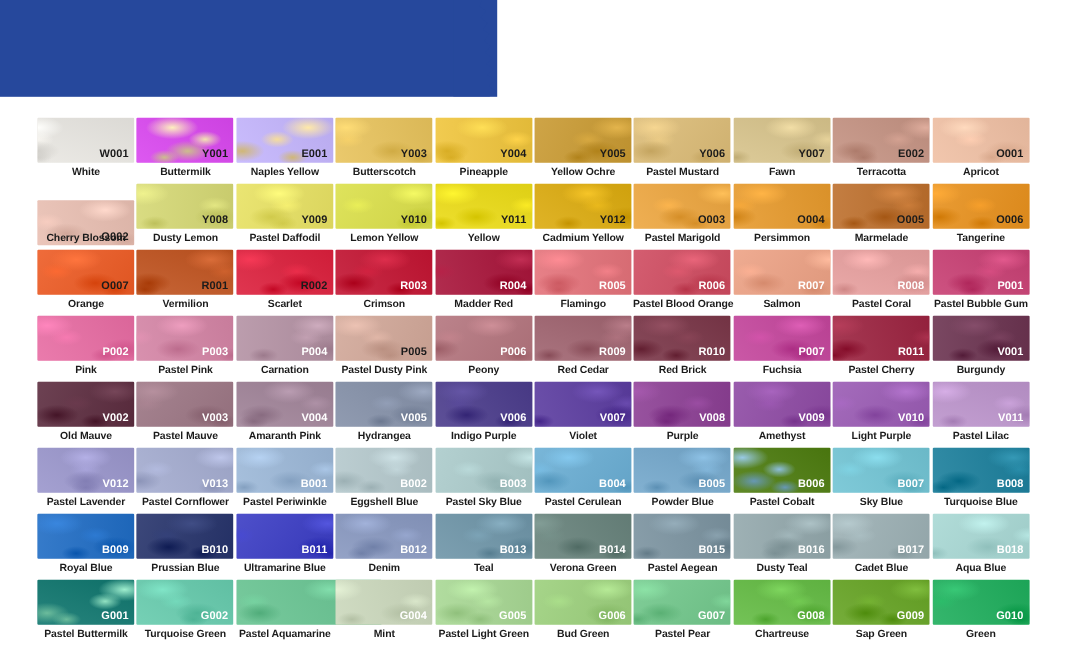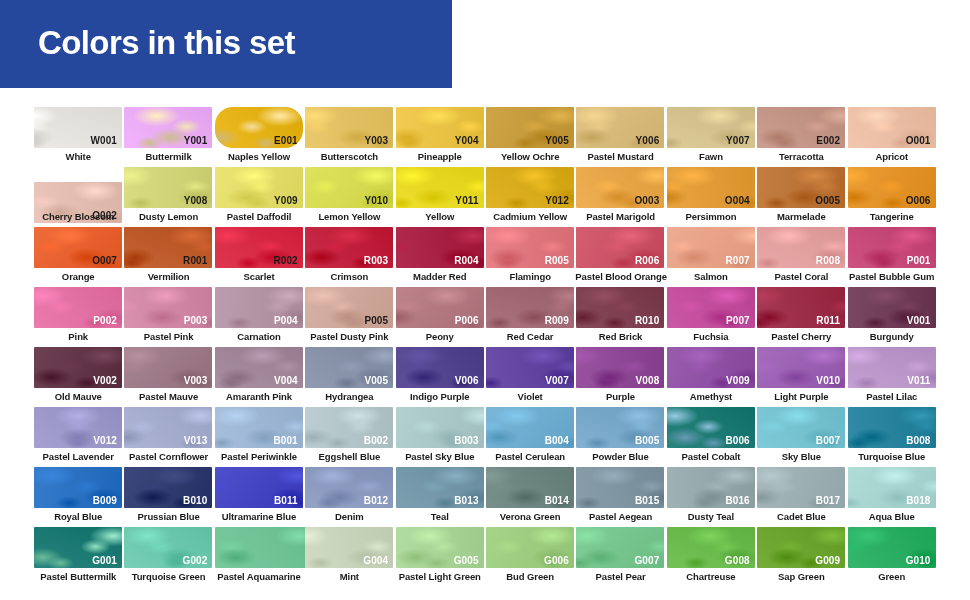--- a/index.html
+++ b/index.html
@@ -93,43 +93,42 @@
     color: #1b1b1b;
     line-height: 13px;
     white-space: nowrap;
     letter-spacing: -0.1px;
   }
 </style>
 </head>
 <body>
 
 <div id="header-banner">
-  <div id="header-title">Colors in this set</div>
   <svg class="banner-edge" viewBox="0 0 40 88" preserveAspectRatio="none">
     <path d="M0,0 L26,0 L24,6 L30,10 L25,16 L31,21 L27,27 L33,31 L28,37 L34,42 L29,48 L36,53 L30,58 L37,63 L31,68 L38,73 L32,78 L39,83 L33,88 L0,88 Z" fill="#26489c"></path>
   </svg>
 </div>
 
 <div id="swatch-grid">
     <div class="swatch-cell">
       <div class="swatch-chip" style="background: rgb(233, 231, 226);">
         <div class="tex" style="background: radial-gradient(34px 15px at 0% 22%, rgb(255, 255, 252) 0%, rgba(255, 255, 255, 0) 70%), radial-gradient(28px 13px at 0% 74%, rgb(209, 207, 202) 0%, rgba(255, 255, 255, 0) 72%), radial-gradient(22px 11px at 0% 48%, rgb(247, 245, 240) 0%, rgba(255, 255, 255, 0) 68%), radial-gradient(18px 9px at 0% 88%, rgb(209, 207, 202) 0%, rgba(255, 255, 255, 0) 74%), linear-gradient(20deg, rgba(255, 255, 255, 0.1) 0%, rgba(0, 0, 0, 0.06) 100%);"></div>
         <span class="swatch-code" style="color: rgb(27, 27, 27);">W001</span>
       </div>
       <div class="swatch-name">White</div>
     </div>
     <div class="swatch-cell">
-      <div class="swatch-chip" style="background: #f0abfc;">
+      <div class="swatch-chip" style="background: #d946ef;">
         <div class="tex" style="background: radial-gradient(34px 15px at 37% 22%, rgb(254, 240, 190) 0%, rgba(255, 255, 255, 0) 70%), radial-gradient(28px 13px at 53% 74%, rgb(204, 190, 140) 0%, rgba(255, 255, 255, 0) 72%), radial-gradient(22px 11px at 71% 48%, rgb(242, 228, 178) 0%, rgba(255, 255, 255, 0) 68%), radial-gradient(18px 9px at 29% 88%, rgb(204, 190, 140) 0%, rgba(255, 255, 255, 0) 74%), linear-gradient(38deg, rgba(255, 255, 255, 0.1) 0%, rgba(0, 0, 0, 0.06) 100%);"></div>
         <span class="swatch-code" style="color: rgb(27, 27, 27);">Y001</span>
       </div>
       <div class="swatch-name">Buttermilk</div>
     </div>
     <div class="swatch-cell">
-      <div class="swatch-chip" style="background: #eab308; border-radius: 18px;">
+      <div class="swatch-chip" style="background: #c4b5fd;">
         <div class="tex" style="background: radial-gradient(34px 15px at 74% 22%, rgb(255, 233, 168) 0%, rgba(255, 255, 255, 0) 70%), radial-gradient(28px 13px at 6% 74%, rgb(208, 183, 118) 0%, rgba(255, 255, 255, 0) 72%), radial-gradient(22px 11px at 42% 48%, rgb(246, 221, 156) 0%, rgba(255, 255, 255, 0) 68%), radial-gradient(18px 9px at 58% 88%, rgb(208, 183, 118) 0%, rgba(255, 255, 255, 0) 74%), linear-gradient(56deg, rgba(255, 255, 255, 0.1) 0%, rgba(0, 0, 0, 0.06) 100%);"></div>
         <span class="swatch-code" style="color: rgb(27, 27, 27);">E001</span>
       </div>
       <div class="swatch-name">Naples Yellow</div>
     </div>
     <div class="swatch-cell">
       <div class="swatch-chip" style="background: rgb(232, 195, 92);">
         <div class="tex" style="background: radial-gradient(34px 15px at 11% 22%, rgb(255, 221, 118) 0%, rgba(255, 255, 255, 0) 70%), radial-gradient(28px 13px at 59% 74%, rgb(208, 171, 68) 0%, rgba(255, 255, 255, 0) 72%), radial-gradient(22px 11px at 13% 48%, rgb(246, 209, 106) 0%, rgba(255, 255, 255, 0) 68%), radial-gradient(18px 9px at 87% 88%, rgb(208, 171, 68) 0%, rgba(255, 255, 255, 0) 74%), linear-gradient(74deg, rgba(255, 255, 255, 0.1) 0%, rgba(0, 0, 0, 0.06) 100%);"></div>
         <span class="swatch-code" style="color: rgb(27, 27, 27);">Y003</span>
       </div>
@@ -500,21 +499,21 @@
       <div class="swatch-name">Pastel Cerulean</div>
     </div>
     <div class="swatch-cell">
       <div class="swatch-chip" style="background: rgb(116, 168, 204);">
         <div class="tex" style="background: radial-gradient(34px 15px at 72% 22%, rgb(142, 194, 230) 0%, rgba(255, 255, 255, 0) 70%), radial-gradient(28px 13px at 68% 74%, rgb(92, 144, 180) 0%, rgba(255, 255, 255, 0) 72%), radial-gradient(22px 11px at 76% 48%, rgb(130, 182, 218) 0%, rgba(255, 255, 255, 0) 68%), radial-gradient(18px 9px at 24% 88%, rgb(92, 144, 180) 0%, rgba(255, 255, 255, 0) 74%), linear-gradient(20deg, rgba(255, 255, 255, 0.1) 0%, rgba(0, 0, 0, 0.06) 100%);"></div>
         <span class="swatch-code" style="color: rgb(255, 255, 255);">B005</span>
       </div>
       <div class="swatch-name">Powder Blue</div>
     </div>
     <div class="swatch-cell">
-      <div class="swatch-chip" style="background: #0f766e;">
+      <div class="swatch-chip" style="background: #4d7c0f;">
         <div class="tex" style="background: radial-gradient(34px 15px at 9% 22%, rgb(153, 202, 230) 0%, rgba(255, 255, 255, 0) 70%), radial-gradient(28px 13px at 21% 74%, rgb(103, 152, 180) 0%, rgba(255, 255, 255, 0) 72%), radial-gradient(22px 11px at 47% 48%, rgb(141, 190, 218) 0%, rgba(255, 255, 255, 0) 68%), radial-gradient(18px 9px at 53% 88%, rgb(103, 152, 180) 0%, rgba(255, 255, 255, 0) 74%), linear-gradient(38deg, rgba(255, 255, 255, 0.1) 0%, rgba(0, 0, 0, 0.06) 100%);"></div>
         <span class="swatch-code" style="color: rgb(255, 255, 255);">B006</span>
       </div>
       <div class="swatch-name">Pastel Cobalt</div>
     </div>
     <div class="swatch-cell">
       <div class="swatch-chip" style="background: rgb(113, 196, 212);">
         <div class="tex" style="background: radial-gradient(34px 15px at 46% 22%, rgb(139, 222, 238) 0%, rgba(255, 255, 255, 0) 70%), radial-gradient(28px 13px at 74% 74%, rgb(89, 172, 188) 0%, rgba(255, 255, 255, 0) 72%), radial-gradient(22px 11px at 18% 48%, rgb(127, 210, 226) 0%, rgba(255, 255, 255, 0) 68%), radial-gradient(18px 9px at 82% 88%, rgb(89, 172, 188) 0%, rgba(255, 255, 255, 0) 74%), linear-gradient(56deg, rgba(255, 255, 255, 0.1) 0%, rgba(0, 0, 0, 0.06) 100%);"></div>
         <span class="swatch-code" style="color: rgb(255, 255, 255);">B007</span>
       </div>

